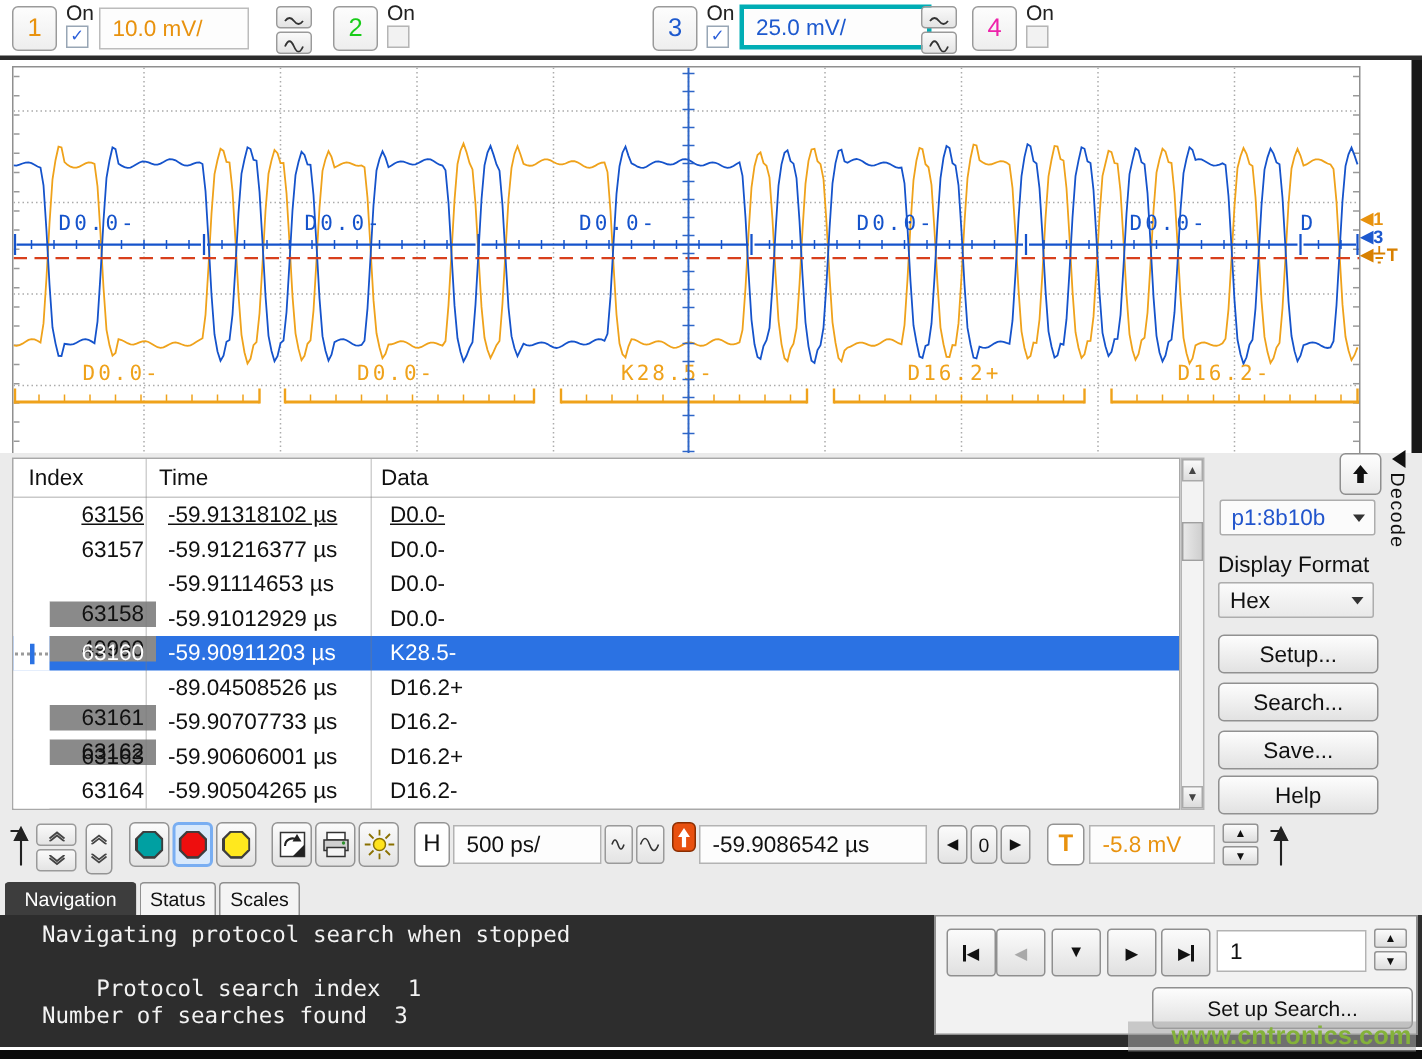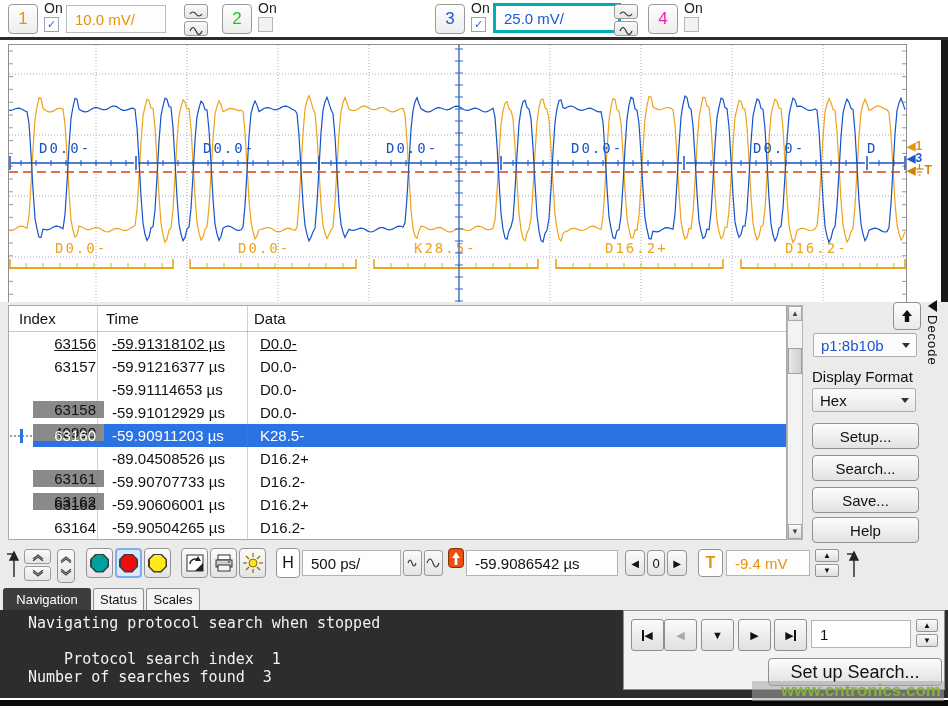--- a/index.html
+++ b/index.html
@@ -93,21 +93,21 @@
   .statustext{position:absolute;left:28px;top:4px;font-family:"DejaVu Sans Mono",monospace;font-size:15px;color:#f2f2f2;}
   .sline{height:18px;white-space:pre;}
 
   
   .navpanel{position:absolute;left:623px;top:0px;width:322px;height:80px;background:#f2f2f2;border:1px solid #8f8f8f;box-sizing:border-box;}
   .navbtn{position:absolute;top:8px;width:31px;height:30px;border:1px solid #8f8f8f;border-radius:3px;
           background:linear-gradient(#fbfbfb,#e0e0e0);display:flex;align-items:center;justify-content:center;font-size:12px;color:#111;}
   .navbtn .bar{width:2px;height:11px;background:#111;}
   .navbtn.dis{color:#a9a9a9;}
   .setupbtn{position:absolute;left:144px;top:47px;width:172px;height:26px;border:1px solid #8f8f8f;border-radius:4px;
-            background:linear-gradient(#fdfdfd,#dfdfdf);font-size:18px;display:flex;align-items:center;justify-content:center;}
+            background:linear-gradient(#fdfdfd,#dfdfdf);font-size:14px;display:flex;align-items:center;justify-content:center;}
   .blackbar{position:absolute;left:0;top:700px;width:948px;height:6px;background:#0a0a0a;}
   .watermark{position:absolute;left:752px;top:681px;width:192px;height:20px;background:rgba(165,165,165,.55);
              color:#84b23a;font-size:17px;font-weight:bold;text-align:right;line-height:20px;padding-right:3px;box-sizing:border-box;}
 </style>
 </head>
 <body>
 
 <div class="screen">
 
   <div class="topbar">
@@ -596,21 +596,21 @@
     <div class="tbtn" style="left:448px;top:5px;width:16px;height:20px;background:#e8500f;border-color:#8a2d00">
       <svg width="8" height="13">
           <path d="M4,0 L8,6 H5.4 V13 H2.6 V6 H0 Z" fill="#fff"></path>
         </svg>
     </div>
     <div class="field" style="left:466px;top:7px;width:152px">-59.9086542 µs</div>
     <div class="tbtn" style="left:625px;top:7px;width:20px;height:26px;font-size:10px">◀</div>
     <div class="tbtn" style="left:647px;top:7px;width:18px;height:26px;font-size:13px">0</div>
     <div class="tbtn" style="left:667px;top:7px;width:20px;height:26px;font-size:10px">▶</div>
     <div class="tbtn" style="left:698px;top:6px;width:25px;height:28px;background:#fff;color:#e8920e;font-size:16px;font-weight:bold">T</div>
-    <div class="field" style="left:726px;top:7px;width:84px;color:#e8920e">-9.4 mV</div>
+    <div class="field" style="left:726px;top:7px;width:84px;color:#e8920e">-5.8 mV</div>
     <div class="spin" style="left:815px;top:6px">
       <button class="spinbtn">▲</button>
       <button class="spinbtn">▼</button>
     </div>
     <svg class="flaticon" style="left:845px;top:7px" width="18" height="30">
         <g stroke="#222" stroke-width="1.4" fill="#222">
           <line x1="9" y1="6" x2="9" y2="27"></line>
           <polygon points="9,2 5,10 13,10"></polygon>
           <line x1="2" y1="4" x2="9" y2="4"></line>
         </g>

